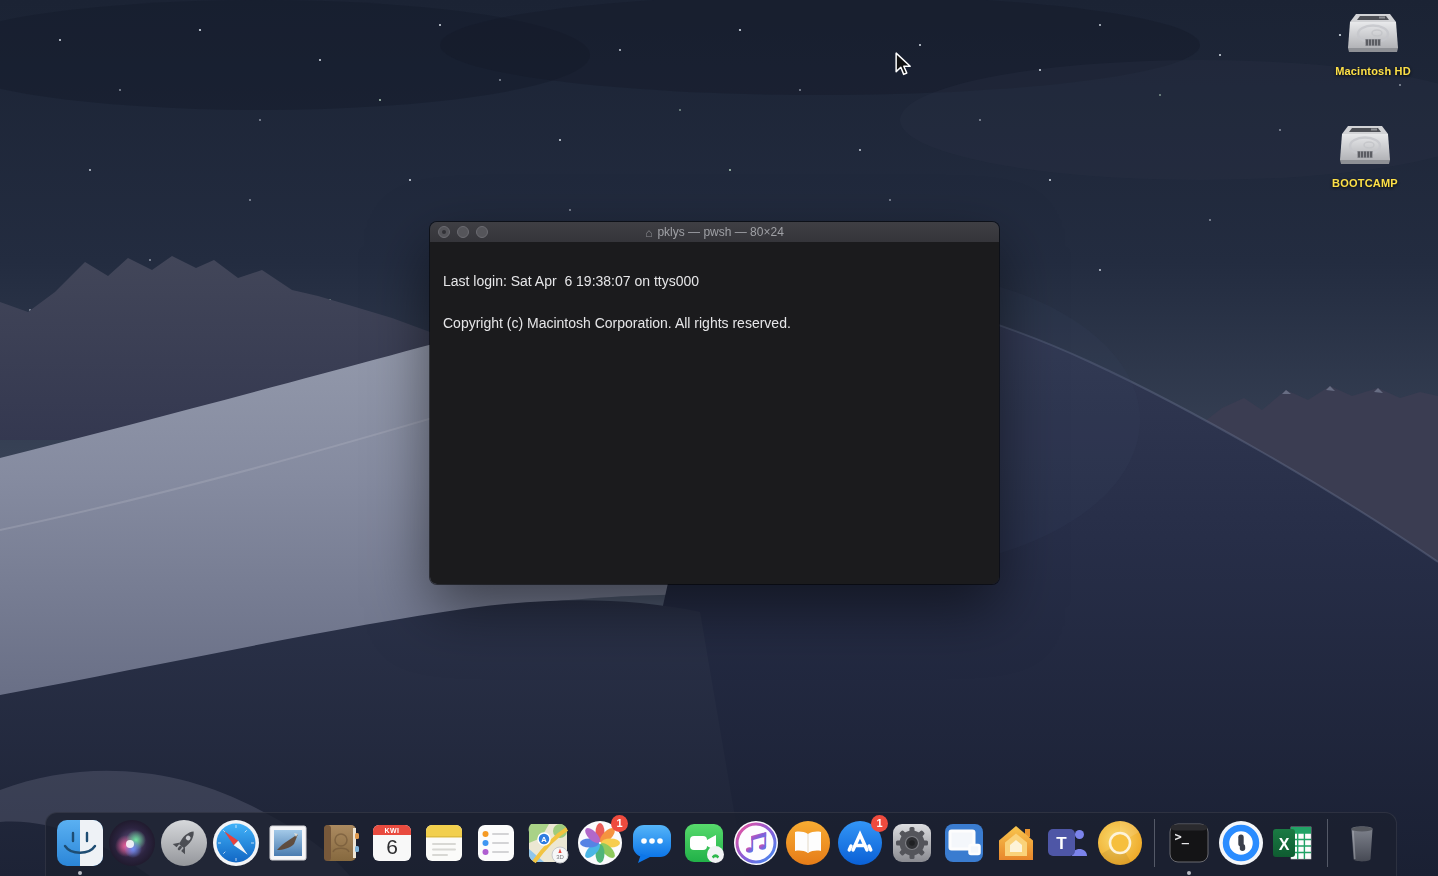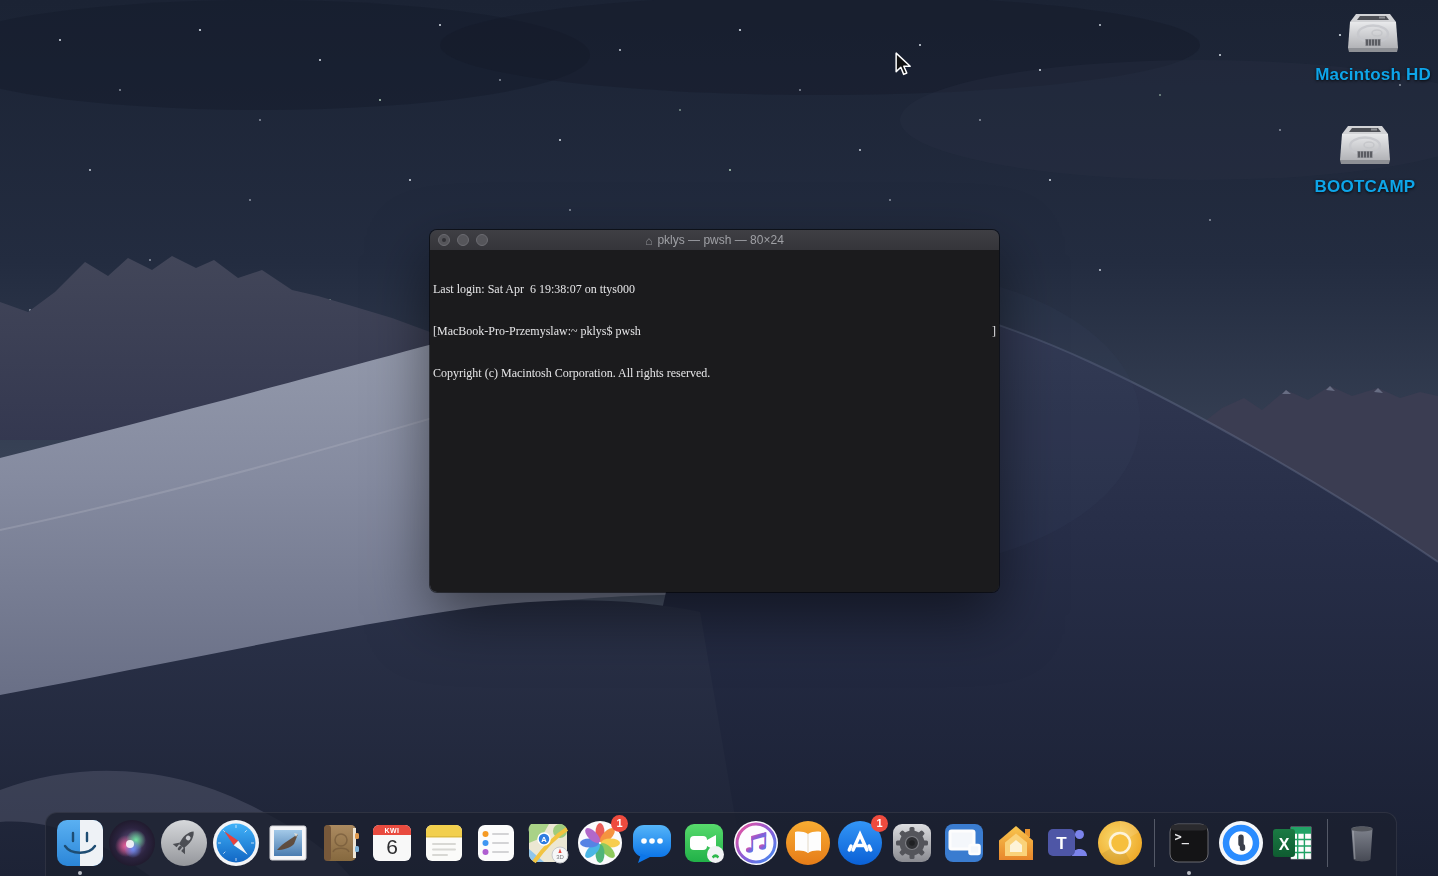--- a/index.html
+++ b/index.html
@@ -2,34 +2,34 @@
 <html><head>
 <meta charset="utf-8">
 <style>
   html,body{margin:0;padding:0}
   body{width:1438px;height:876px;position:relative;overflow:hidden;background:#1b2334;
        font-family:"Liberation Sans",sans-serif;}
   
   #wallpaper{position:absolute;inset:0}
   
   .drive{position:absolute;width:120px;display:flex;flex-direction:column;align-items:center;gap:7px;cursor:default}
-  .drive .lbl{font-size:17px;font-weight:700;color:#0ea5e9;text-shadow:0 1px 3px rgba(0,0,0,.85);letter-spacing:.2px}
+  .drive .lbl{font-size:11px;font-weight:700;color:#fde047;text-shadow:0 1px 3px rgba(0,0,0,.85);letter-spacing:.2px}
   
-  #term-win{position:absolute;left:430px;top:230px;width:569px;height:362px;border-radius:7px;
+  #term-win{position:absolute;left:430px;top:222px;width:569px;height:362px;border-radius:7px;
             box-shadow:0 0 0 1px rgba(0,0,0,.55),0 24px 60px rgba(0,0,0,.5)}
   #titlebar{height:20px;border-radius:7px 7px 0 0;background:linear-gradient(#3f3f44,#35353a);
             display:flex;align-items:center;position:relative;border-bottom:1px solid #1f1f22}
   .tl{position:absolute;top:4px;width:12px;height:12px;border-radius:50%;background:#55555a;border:1px solid #6b6b71;box-sizing:border-box}
   .tl.b1{left:8px}.tl.b2{left:27px}.tl.b3{left:46px}
   .tl.b1::after{content:"";position:absolute;left:3px;top:3px;width:4px;height:4px;border-radius:50%;background:#313136}
   #win-title{flex:1;text-align:center;font-size:12px;color:#9fa0a5;white-space:nowrap}
   #proxy-icon{display:inline-block;margin-right:5px;color:#8d8e93;font-size:12px;transform:translateY(.5px)}
   #term-body{position:absolute;left:0;right:0;top:20px;bottom:0;background:#1b1b1d;border-radius:0 0 7px 7px;
-             padding:4px 3px;box-sizing:border-box;font-family:Liberation Serif, serif;
-             font-size:12px;line-height:14px;color:#e6e6e8;white-space:pre;cursor:text}
+             padding:4px 13px;box-sizing:border-box;font-family:Liberation Sans, sans-serif;
+             font-size:14px;line-height:14px;color:#e6e6e8;white-space:pre;cursor:text}
   .trow{height:14px}
   .trow.marks{display:flex;justify-content:space-between}
   #cursor-box{display:inline-block;width:7px;height:12px;border:1px solid #c0c0c5;box-sizing:border-box;transform:translateY(2px)}
   
   #dock{position:absolute;left:45px;bottom:-10px;height:74px;display:flex;align-items:flex-start;gap:4px;
         padding:6px 10px 0;border-radius:12px 12px 0 0;background:rgba(28,33,48,.8);
         border:1px solid rgba(255,255,255,.08);border-bottom:none;box-sizing:border-box}
   .di{width:48px;height:48px;position:relative;flex:0 0 auto;cursor:default}
   .di svg{display:block}
   .dock-sep{width:1px;height:48px;background:rgba(205,210,220,.32);margin:0 6px;flex:0 0 auto}
@@ -176,21 +176,20 @@
 
 <div id="term-win">
   <div id="titlebar">
     <span class="tl b1"></span>
     <span class="tl b2"></span>
     <span class="tl b3"></span>
     <span id="win-title"><span id="proxy-icon">⌂</span><span>pklys — pwsh — 80×24</span></span>
   </div>
   <div id="term-body">
     <div class="trow">Last login: Sat Apr  6 19:38:07 on ttys000</div>
-    <div class="trow marks"><span>[MacBook-Pro-Przemyslaw:~ pklys$ pwsh</span><span>]</span></div>
     <div class="trow">Copyright (c) Macintosh Corporation. All rights reserved.</div>
     <div class="trow"></div>
     <div class="trow"></div>
   </div>
 </div>
 
 <svg width="0" height="0" style="position:absolute">
   <defs>
     <linearGradient id="gFinder" x1="0" y1="0" x2="0" y2="1">
         <stop offset="0" stop-color="#5ab0f2"></stop>

